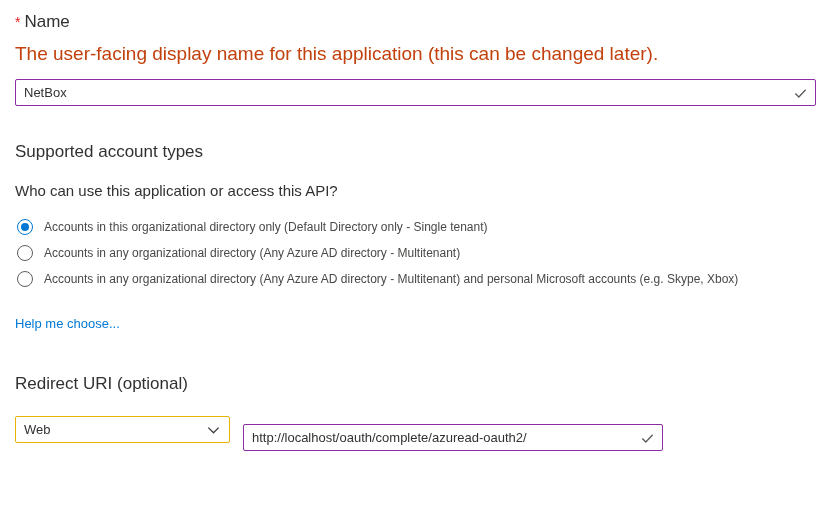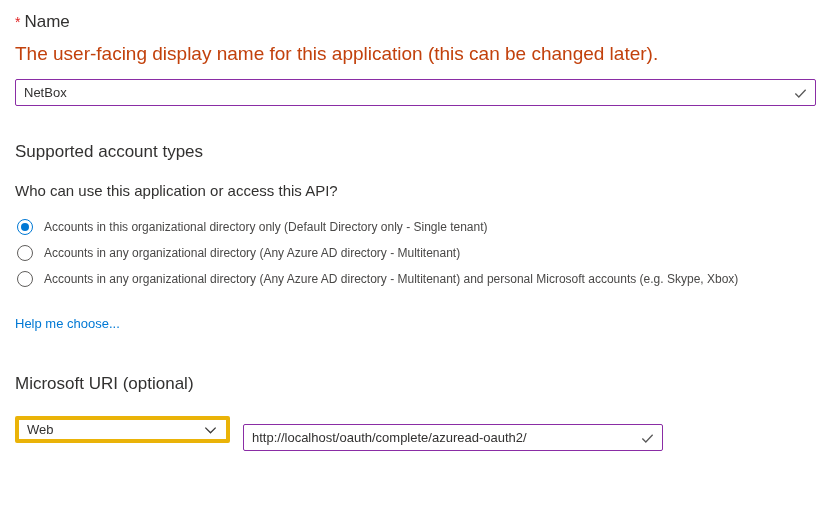--- a/index.html
+++ b/index.html
@@ -103,21 +103,21 @@
   .redirect-desc { margin-top: 13px; }
   .uri-row {
     display: flex;
     align-items: center;
     margin-top: 14px;
   }
   .platform-select {
     position: relative;
     width: 215px;
     height: 27px;
-    border: 4px solid #eab308;
+    border: 1px solid #eab308;
     border-radius: 2px;
     display: flex;
     align-items: center;
     padding: 0 30px 0 8px;
     font-size: 13px;
     color: #323130;
     cursor: pointer;
     background: #fff;
     flex: none;
   }
@@ -167,21 +167,21 @@
       <span class="radio-circle"></span>
       <span class="option-label">Accounts in any organizational directory (Any Azure AD directory - Multitenant) and personal Microsoft accounts (e.g. Skype, Xbox)</span>
     </div>
     </div>
 
   
 
   <a class="help-link">Help me choose...</a>
 
   
-  <h2 class="section-title redirect-title">Microsoft URI (optional)</h2>
+  <h2 class="section-title redirect-title">Redirect URI (optional)</h2>
 
 
   <div class="uri-row">
     <div class="platform-select">
       <span>Web</span>
       <span class="field-icon">
         <svg width="15" height="15" viewBox="0 0 16 16">
           <path d="M2.5 5.5 L8 11 L13.5 5.5" fill="none" stroke="#3b3a39" stroke-width="1.4"></path>
         </svg>
       </span>

